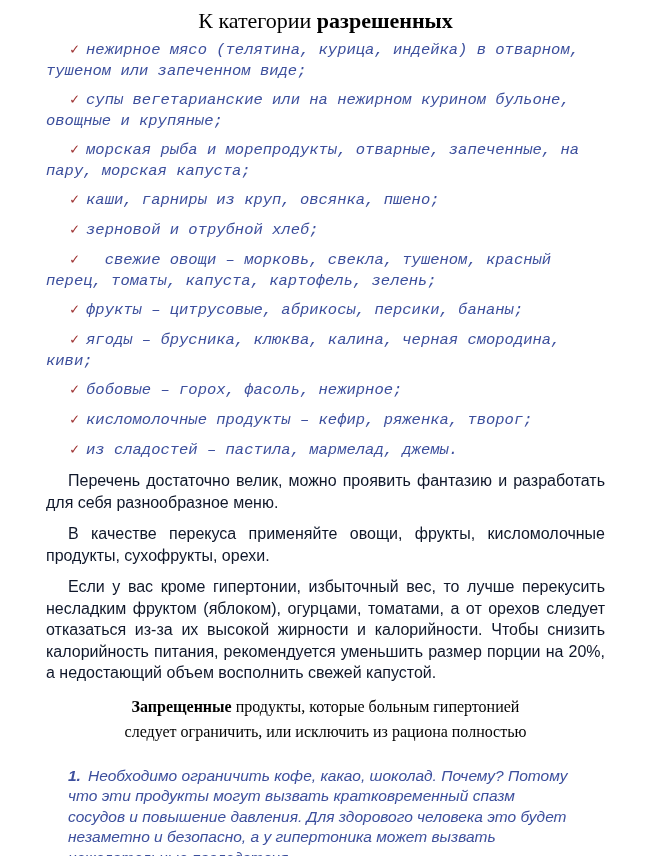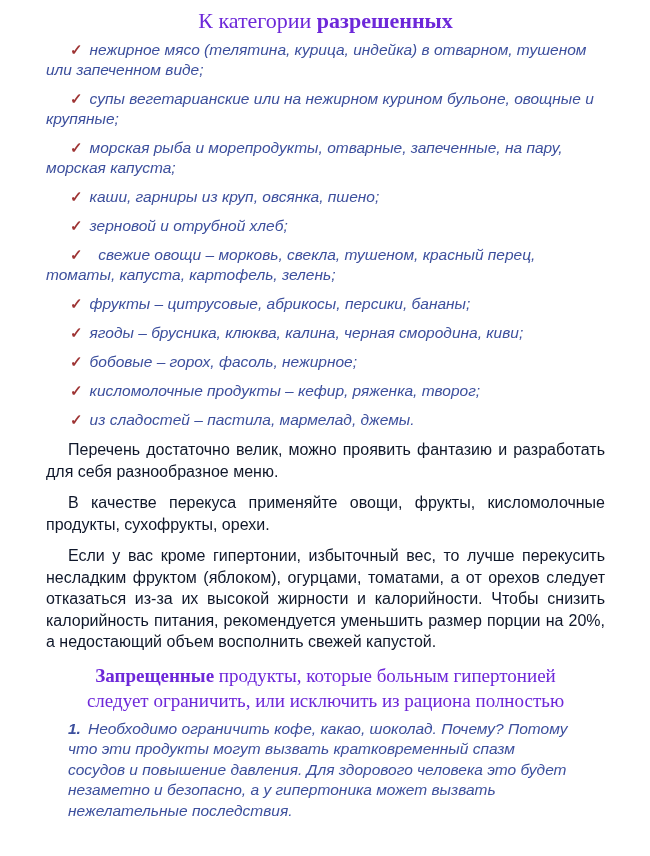--- a/index.html
+++ b/index.html
@@ -5,37 +5,37 @@
   html, body { margin: 0; padding: 0; background: #ffffff; }
   body {
     width: 650px; height: 856px; overflow: hidden;
     font-family: "Liberation Sans", sans-serif;
   }
   .page { padding: 8px 45px 0 46px; box-sizing: border-box; width: 650px; }
 
   
   .heading {
     font-family: "Liberation Serif", serif;
-    color: #6d28d9;
+    color: #000000;
     text-align: center;
     font-weight: normal;
     font-size: 22px;
     line-height: 25px;
     margin: 0 0 7px 0;
   }
   .heading .hline { display: block; }
   .heading b { font-weight: bold; }
   .heading-forbidden {
-    font-size: 19px;
+    font-size: 16px;
     line-height: 25px;
-    margin: 4px 0 6px 0;
+    margin: 4px 0 22px 0;
   }
 
   
-  .allowed-list { margin: 0; }
+  .allowed-list { margin: 0; font-family: Liberation Mono, monospace; }
   .list-item {
     font-style: italic;
     color: #3c4f9d;
     font-size: 15.5px;
     line-height: 20px;
     margin: 0 0 9px 0;
     text-indent: 24px;
     text-align: left;
   }
   .check {

